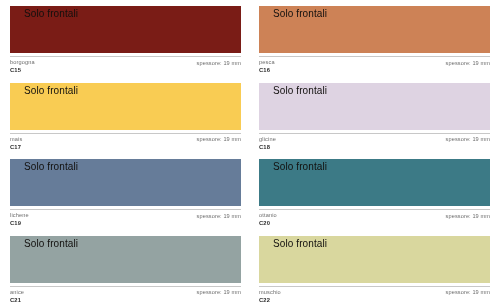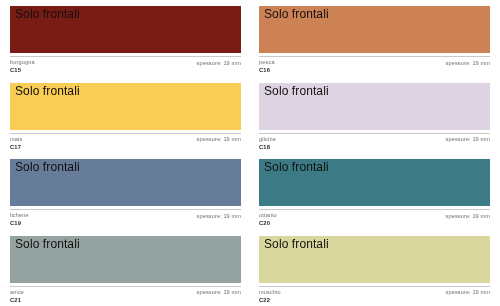--- a/index.html
+++ b/index.html
@@ -34,23 +34,23 @@
   .swatch-chip {
     position: relative;
     height: 47px;
     width: 100%;
     box-sizing: border-box;
     overflow: hidden;
   }
 
   .swatch-overlay-text {
     position: absolute;
-    left: 5px;
+    left: 14px;
     top: 2px;
-    font-size: 12px;
+    font-size: 10px;
     line-height: 12px;
     color: #12100e;
     white-space: nowrap;
     letter-spacing: 0.1px;
   }
 
   .swatch-divider {
     height: 1px;
     width: 100%;
     background: #c8c8c8;

